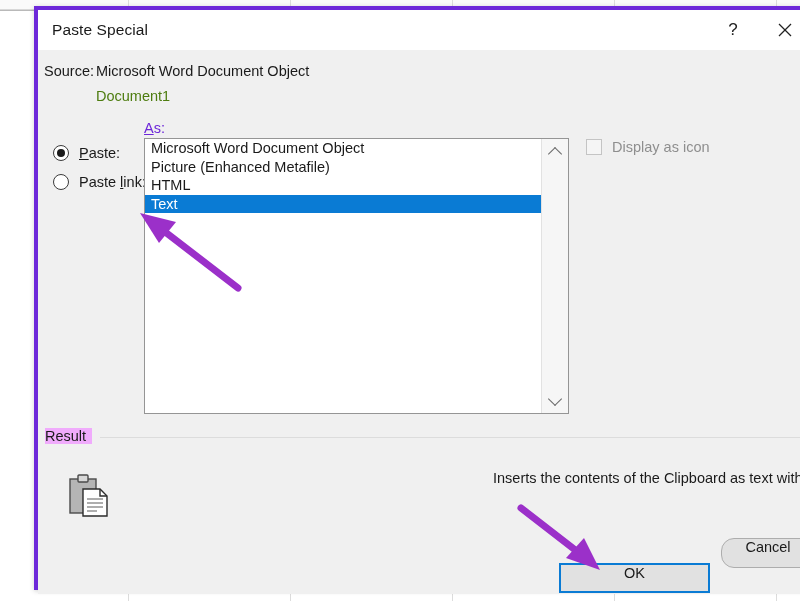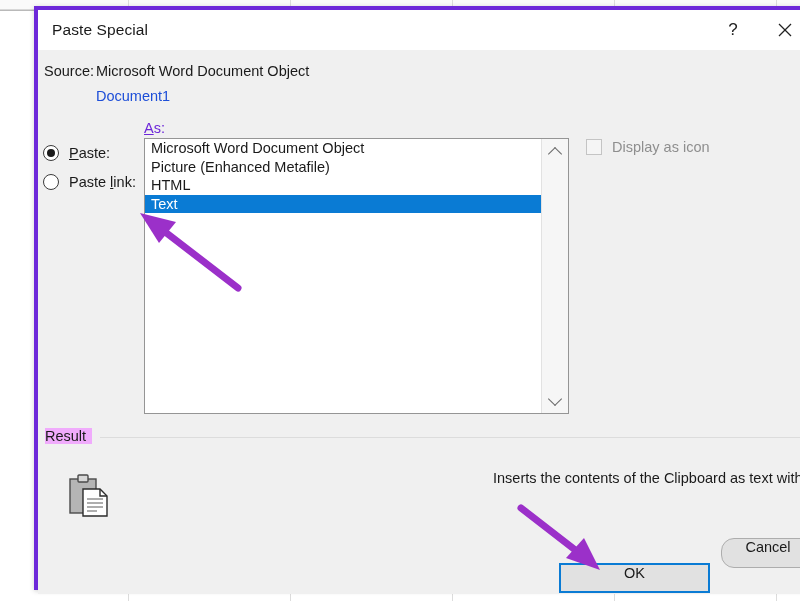--- a/index.html
+++ b/index.html
@@ -100,34 +100,34 @@
     left: 58px;
     top: 13px;
     font-size: 14.5px;
     color: #1a1a1a;
   }
   #source-value2 {
     position: absolute;
     left: 58px;
     top: 38px;
     font-size: 14.5px;
-    color: #1d4ed8;
+    color: #4d7c0f;
   }
 
   #as-label {
     position: absolute;
     left: 106px;
     top: 70px;
     font-size: 14.5px;
     color: #6d28d9;
   }
 
   .radio-row {
     position: absolute;
-    left: 5px;
+    left: 15px;
     display: flex;
     align-items: center;
     height: 22px;
   }
   #radio-paste { top: 92px; }
   #radio-paste-link { top: 121px; }
 
   .radio-mark {
     width: 16px; height: 16px;
     border-radius: 50%;

